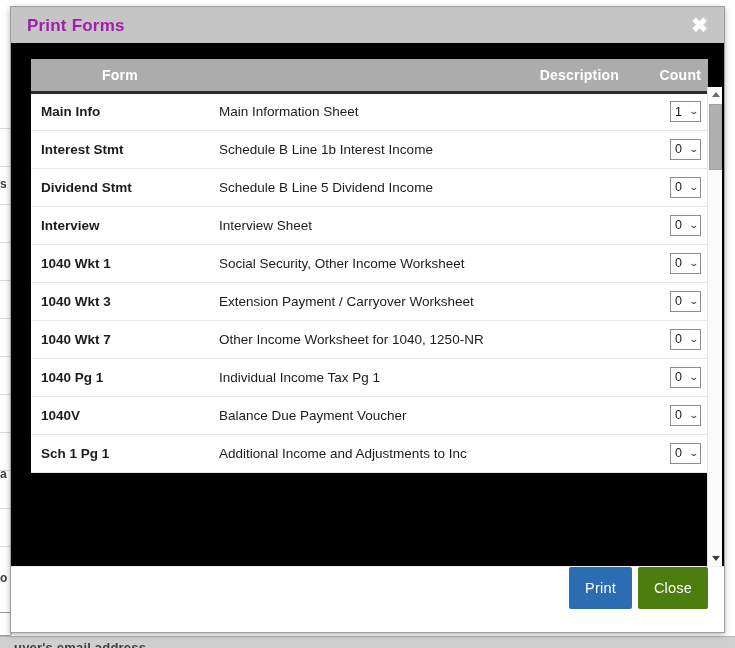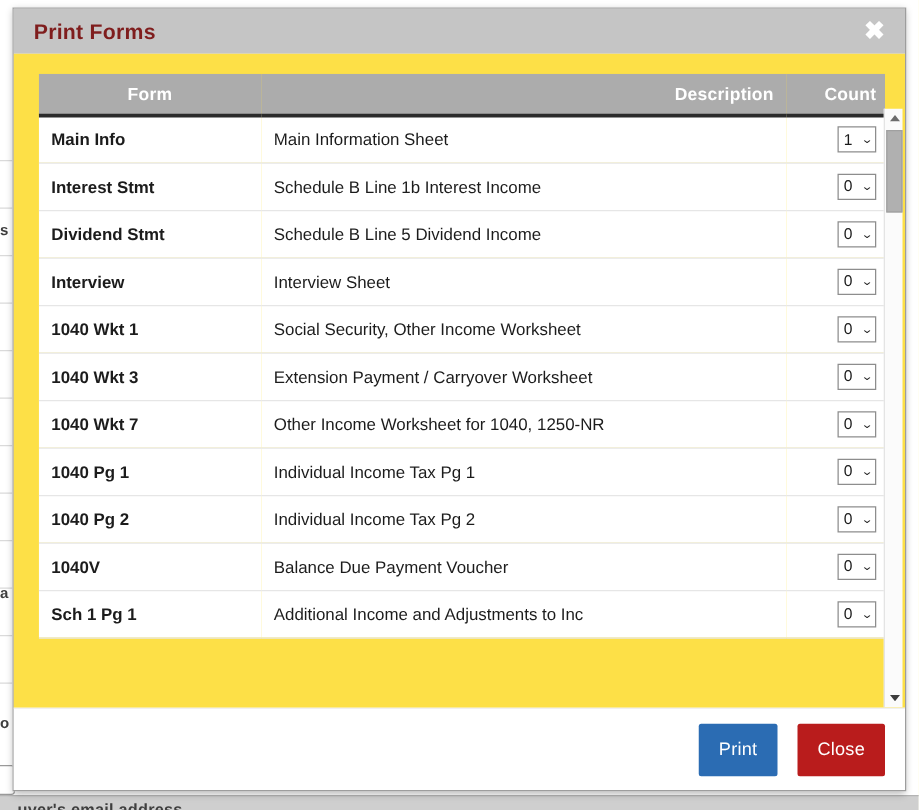--- a/index.html
+++ b/index.html
@@ -98,40 +98,40 @@
     min-height: 36px;
     background: #c5c5c5;
     display: flex;
     align-items: center;
     justify-content: space-between;
     padding: 0 12px 0 16px;
     box-sizing: border-box;
     position: relative;
   }
   .modal-title {
-    color: #7f1d1d;
+    color: #a21caf;
     font-size: 17px;
     font-weight: bold;
     letter-spacing: .2px;
     line-height: 1;
   }
   .close-icon {
     color: #ffffff;
     font-size: 20px;
     font-weight: bold;
     line-height: 1;
     cursor: pointer;
     padding: 2px 4px;
     user-select: none;
   }
 
   .modal-body {
     flex: 1;
     position: relative;
-    background: #fde047;
+    background: #000000;
     padding: 16px 0 0 0;
     box-sizing: border-box;
     overflow: hidden;
   }
 
   .table-wrap {
     position: absolute;
     left: 20px;
     top: 16px;
     right: 16px;
@@ -263,41 +263,40 @@
     cursor: pointer;
   }
 
   
   .modal-footer {
     height: 66px;
     min-height: 66px;
     background: #ffffff;
     border-top: 1px solid #ececec;
     display: flex;
-    align-items: center;
     justify-content: flex-end;
     padding-right: 16px;
     box-sizing: border-box;
-    gap: 16px;
+    gap: 6px;
   }
   .btn {
     font-family: "Liberation Sans", sans-serif;
     font-size: 14.5px;
     font-weight: normal;
     color: #ffffff;
     border: none;
     border-radius: 2px;
     height: 42px;
     min-width: 60px;
     padding: 0 16px;
     cursor: pointer;
     letter-spacing: .2px;
   }
   .btn-print { background: #2b6cb3; }
-  .btn-close { background: #b91c1c; }
+  .btn-close { background: #4d7c0f; }
 </style>
 </head>
 <body>
 
 <div id="page-behind">
   <div class="bg-left-strip"></div>
 
   <div class="bg-rule" style="top:128px;"></div>
   <div class="bg-rule" style="top:166px;"></div>
   <div class="bg-rule" style="top:204px;"></div>
@@ -397,28 +396,20 @@
             </tr>
             <tr>
               <td class="cell-form">1040 Pg 1</td>
               <td class="cell-desc">Individual Income Tax Pg 1</td>
               <td class="cell-count"><span class="select-box">
                   <span>0</span>
                   <span class="select-caret">⌄</span>
                 </span></td>
             </tr>
             <tr>
-              <td class="cell-form">1040 Pg 2</td>
-              <td class="cell-desc">Individual Income Tax Pg 2</td>
-              <td class="cell-count"><span class="select-box">
-                  <span>0</span>
-                  <span class="select-caret">⌄</span>
-                </span></td>
-            </tr>
-            <tr>
               <td class="cell-form">1040V</td>
               <td class="cell-desc">Balance Due Payment Voucher</td>
               <td class="cell-count"><span class="select-box">
                   <span>0</span>
                   <span class="select-caret">⌄</span>
                 </span></td>
             </tr>
             <tr class="clipped">
               <td class="cell-form">Sch 1 Pg 1</td>
               <td class="cell-desc">Additional Income and Adjustments to Inc</td>

